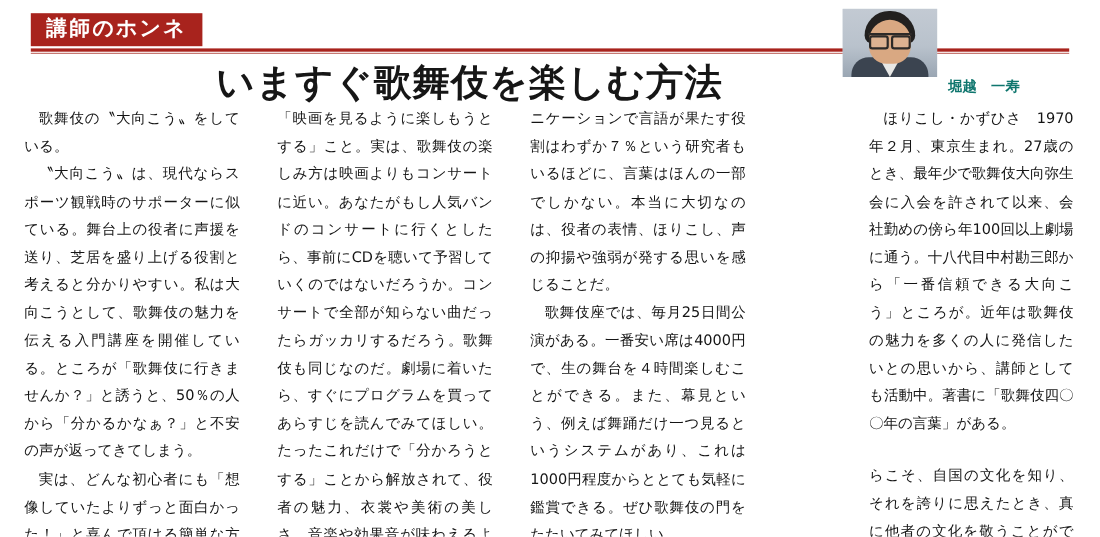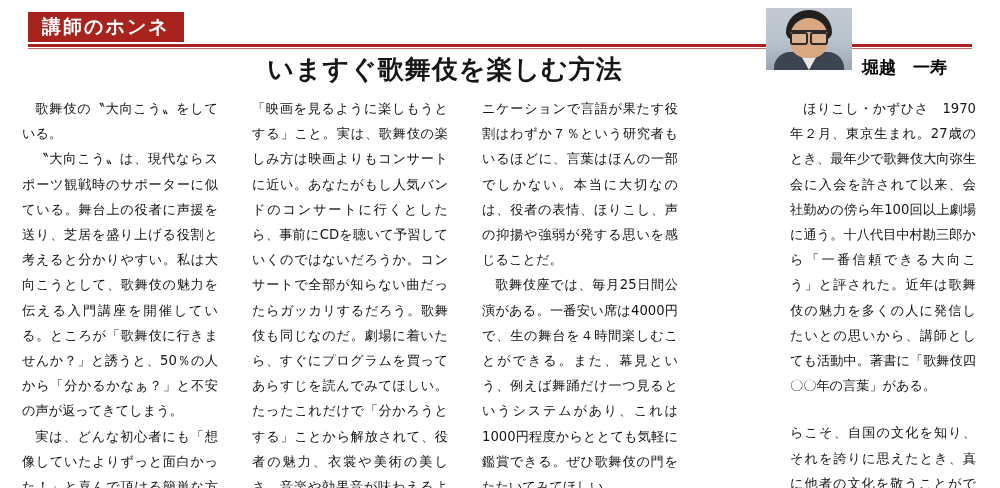--- a/index.html
+++ b/index.html
@@ -50,27 +50,27 @@
     height: 3px;
     background: #a8231d;
   }
   .rule-red.thin {
     top: 48px;
     height: 1px;
     background: #c06a63;
   }
   .headline {
     position: absolute;
-    left: 160px;
+    left: 142px;
     top: 52px;
     width: 570px;
     text-align: center;
     font-family: "DejaVu Sans", sans-serif;
     font-weight: bold;
-    font-size: 26px;
+    font-size: 34px;
     letter-spacing: 1px;
     color: #161616;
     white-space: nowrap;
   }
   .portrait {
     position: absolute;
     left: 766px;
     top: 8px;
     width: 86px;
     height: 62px;
@@ -125,25 +125,25 @@
   .portrait .shirt {
     position: absolute;
     left: 33px; top: 44px;
     width: 20px; height: 18px;
     background: #e8e8e6;
     clip-path: polygon(50% 100%, 0 0, 100% 0);
   }
   .byline {
     position: absolute;
     left: 862px;
-    top: 56px;
+    top: 70px;
     font-family: "DejaVu Sans", sans-serif;
     font-weight: bold;
-    font-size: 17px;
-    color: #000000;
+    font-size: 13px;
+    color: #0f766e;
     white-space: nowrap;
   }
 
   
   .columns {
     position: absolute;
     left: 0;
     top: 96px;
     width: 900px;
     height: 392px;
@@ -207,19 +207,19 @@
 
     </div>
 
     <div class="col col-3">
       <p>ニケーションで言語が果たす役割はわずか７％という研究者もいるほどに、言葉はほんの一部でしかない。本当に大切なのは、役者の表情、ほりこし、声の抑揚や強弱が発する思いを感じることだ。</p>
       <p class="ind">歌舞伎座では、毎月25日間公演がある。一番安い席は4000円で、生の舞台を４時間楽しむことができる。また、幕見という、例えば舞踊だけ一つ見るというシステムがあり、これは1000円程度からととても気軽に鑑賞できる。ぜひ歌舞伎の門をたたいてみてほしい。</p>
 
     </div>
 
     <div class="col col-4">
-      <p class="ind">ほりこし・かずひさ　1970年２月、東京生まれ。27歳のとき、最年少で歌舞伎大向弥生会に入会を許されて以来、会社勤めの傍ら年100回以上劇場に通う。十八代目中村勘三郎から「一番信頼できる大向こう」と評された。近年は歌舞伎の魅力を多くの人に発信したいとの思いから、講師としても活動中。著書に「歌舞伎四〇〇年の言葉」がある。</p>
+      <p class="ind">ほりこし・かずひさ　1970年２月、東京生まれ。27歳のとき、最年少で歌舞伎大向弥生会に入会を許されて以来、会社勤めの傍ら年100回以上劇場に通う。十八代目中村勘三郎から「一番信頼できる大向こう」ところが。近年は歌舞伎の魅力を多くの人に発信したいとの思いから、講師としても活動中。著書に「歌舞伎四〇〇年の言葉」がある。</p>
       <div class="gap"></div>
       <p>らこそ、自国の文化を知り、それを誇りに思えたとき、真に他者の文化を敬うことができるようになる。私はそう信じている。</p>
     </div>
 
   </div>
 </div>
 
 </body></html>

